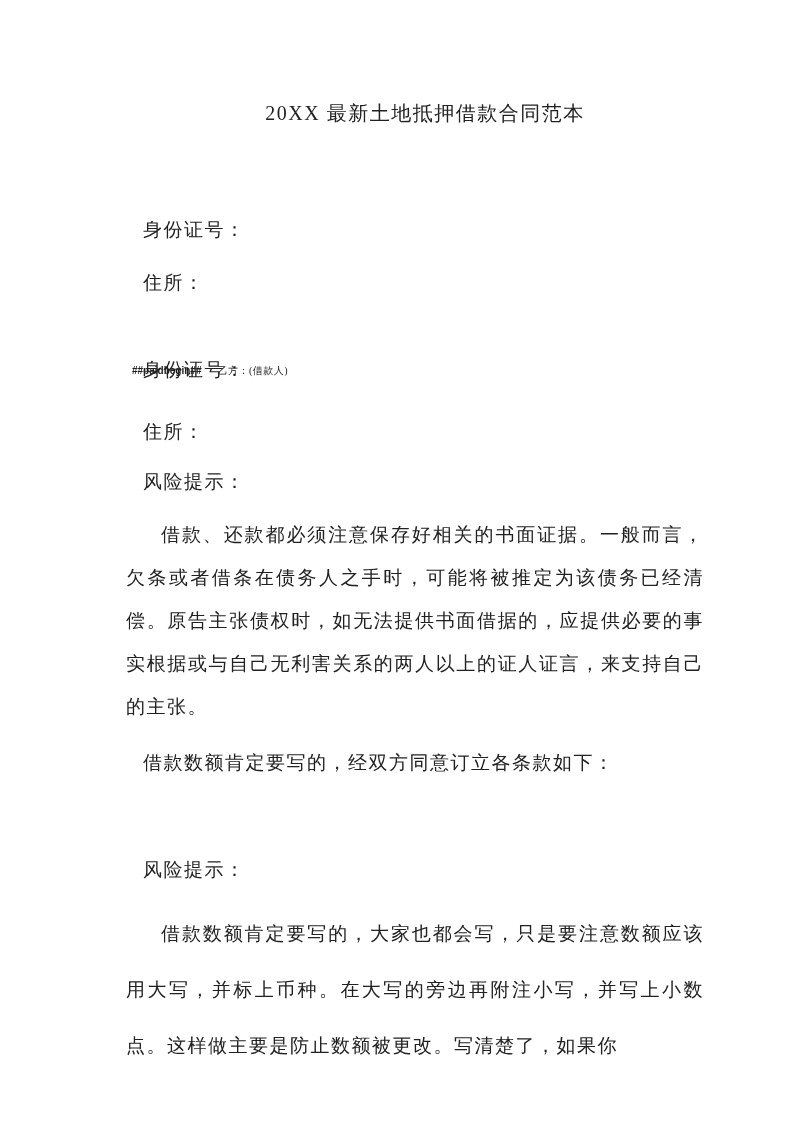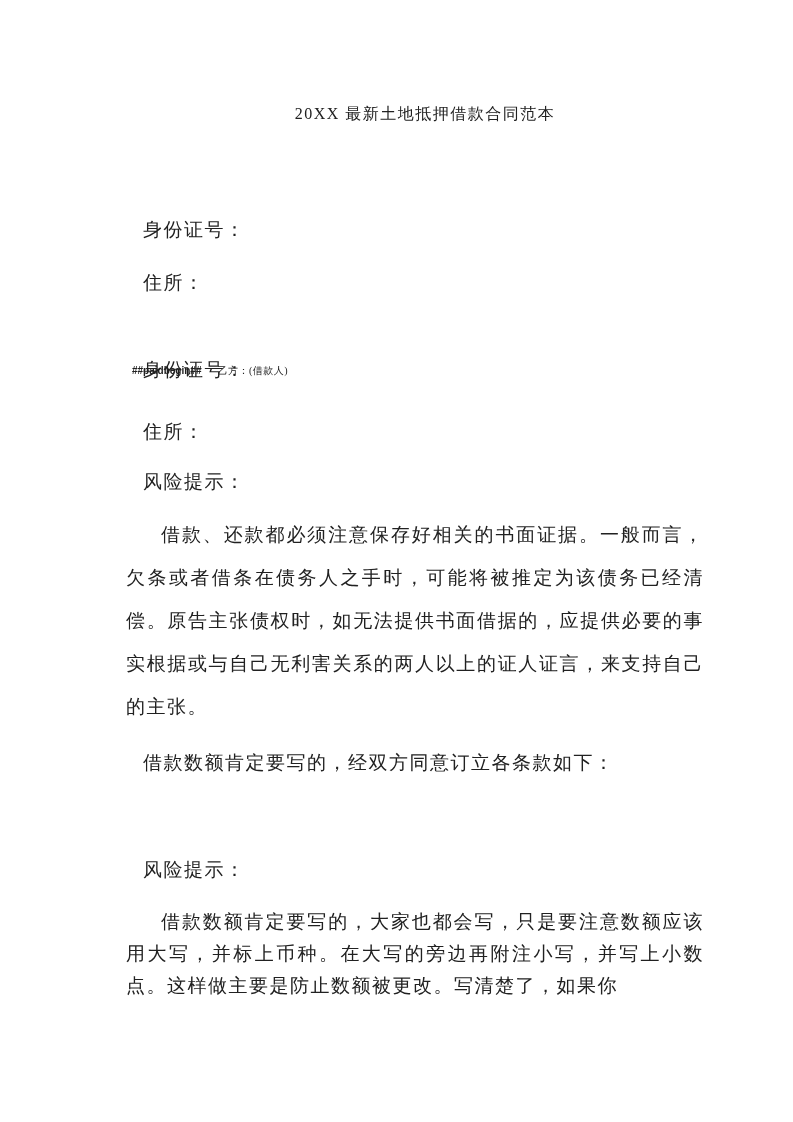--- a/index.html
+++ b/index.html
@@ -20,40 +20,40 @@
     position: absolute;
     left: 108px;
     width: 578px;
     font-size: 19px;
     line-height: 43px;
     letter-spacing: 1.5px;
     white-space: pre-wrap;
   }
   .title {
     top: 92px;
-    font-size: 16px;
+    font-size: 20px;
     text-align: center;
     padding-left: 56px;
     width: 522px;
   }
   .indent { text-indent: 35px; }
   .just   { text-align: justify; margin-left: 18px; }
 
   .pos-party-a    { top: 150px; }
   .pos-id1        { top: 208px; }
   .pos-addr1      { top: 261px; }
   .pos-paid       { top: 306px; font-size: 10px; letter-spacing: 0.5px; }
   .pos-id2        { top: 348px; }
   .pos-addr2      { top: 410px; }
   .pos-risk1      { top: 460px; }
   .pos-risk1-text { top: 513px; }
   .pos-preamble   { top: 741px; }
   .pos-clause1    { top: 794px; }
   .pos-risk2      { top: 848px; }
-  .pos-risk2-text { top: 906px; line-height: 32px; }
+  .pos-risk2-text { top: 906px; line-height: 56px; }
 
   .paid-marker {
     font-family: "Liberation Sans", "DejaVu Sans", sans-serif;
     font-weight: bold;
     letter-spacing: 0px;
     padding-left: 12px;
   }
   .party-b-label { margin-left: 16px; }
 </style>
 </head>

